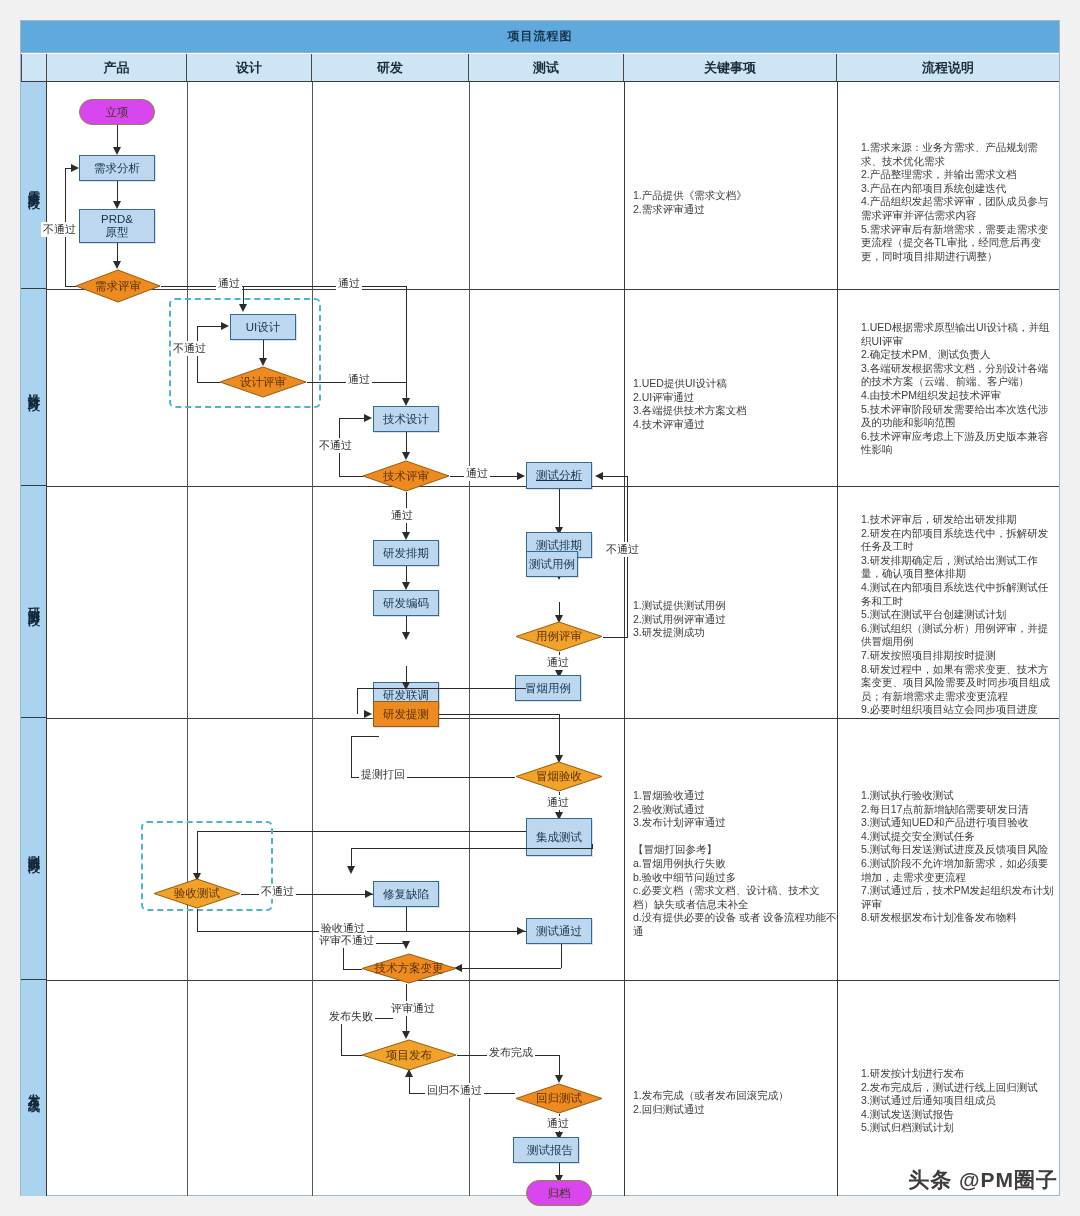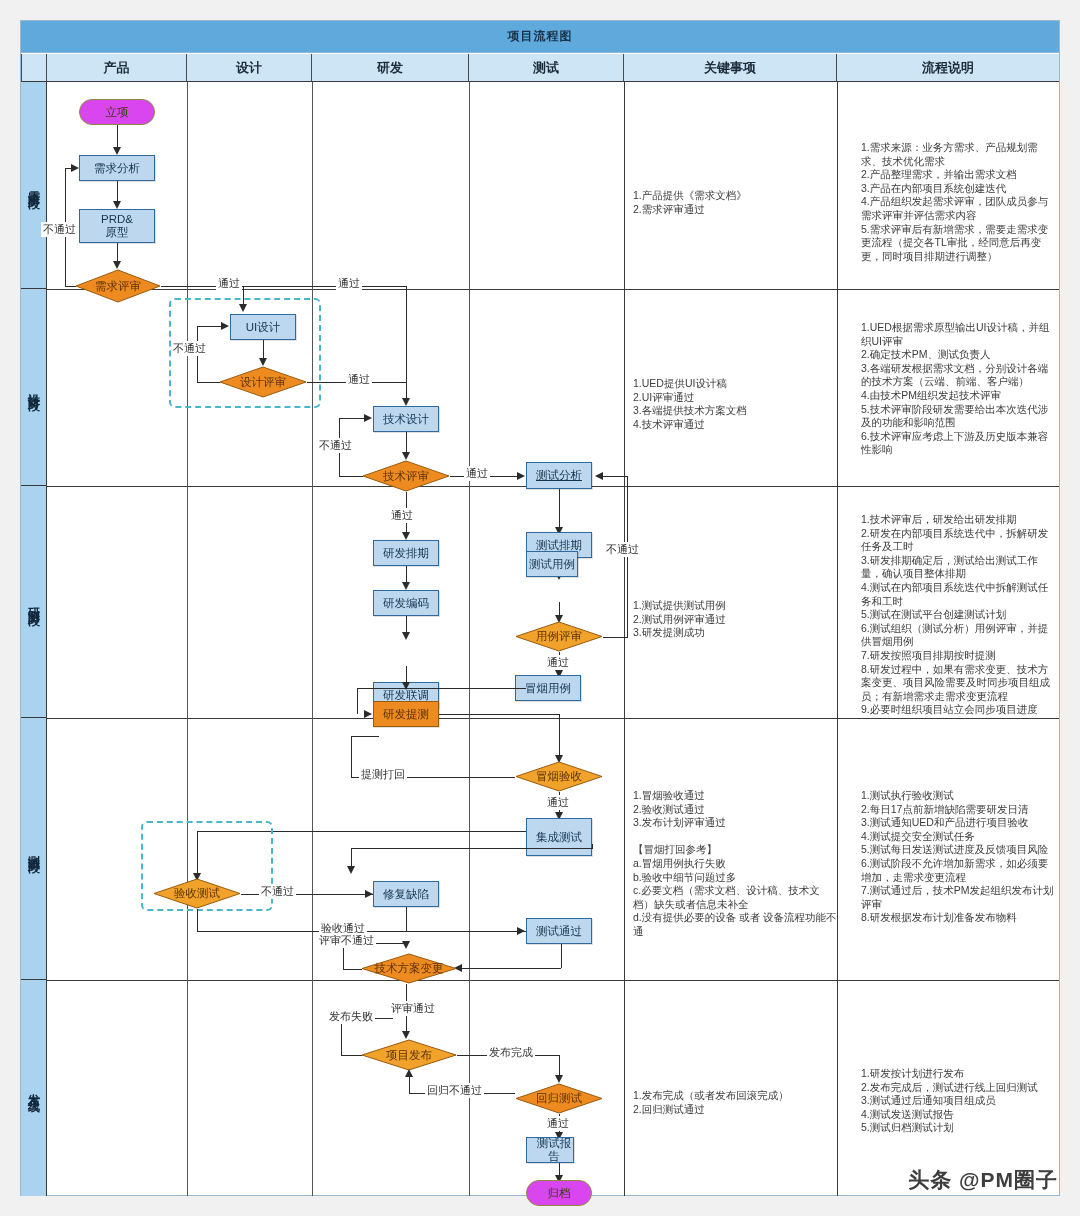--- a/index.html
+++ b/index.html
@@ -424,21 +424,21 @@
 
     <div class="edge h" style="left:388px;top:1072px;width:106px;"></div>
     <div class="edge v" style="left:388px;top:1056px;height:17px;"></div>
     <div class="arrow up" style="left:383.5px;top:1048px;"></div>
     <div class="elabel" style="left:404px;top:1062px;">回归不通过</div>
 
     <div class="edge v" style="left:538px;top:1093px;height:20px;"></div>
     <div class="arrow down" style="left:533.5px;top:1111px;"></div>
     <div class="elabel" style="left:524px;top:1095px;">通过</div>
 
-    <div class="node n-proc" style="left:505px;top:1116px;width:48px;height:26px;padding-left:8px;">
+    <div class="node n-proc" style="left:492px;top:1116px;width:66px;height:26px;padding-left:8px;">
       <span>测试报告</span>
       </div>
     <div class="edge v" style="left:538px;top:1142px;height:14px;"></div>
     <div class="arrow down" style="left:533.5px;top:1154px;"></div>
 
     <div class="node n-start" style="left:505px;top:1159px;width:66px;height:26px;">
       <span>归档</span>
       </div>
 
     <div class="note" style="left:612px;top:1068px;width:200px;">1.发布完成（或者发布回滚完成）

